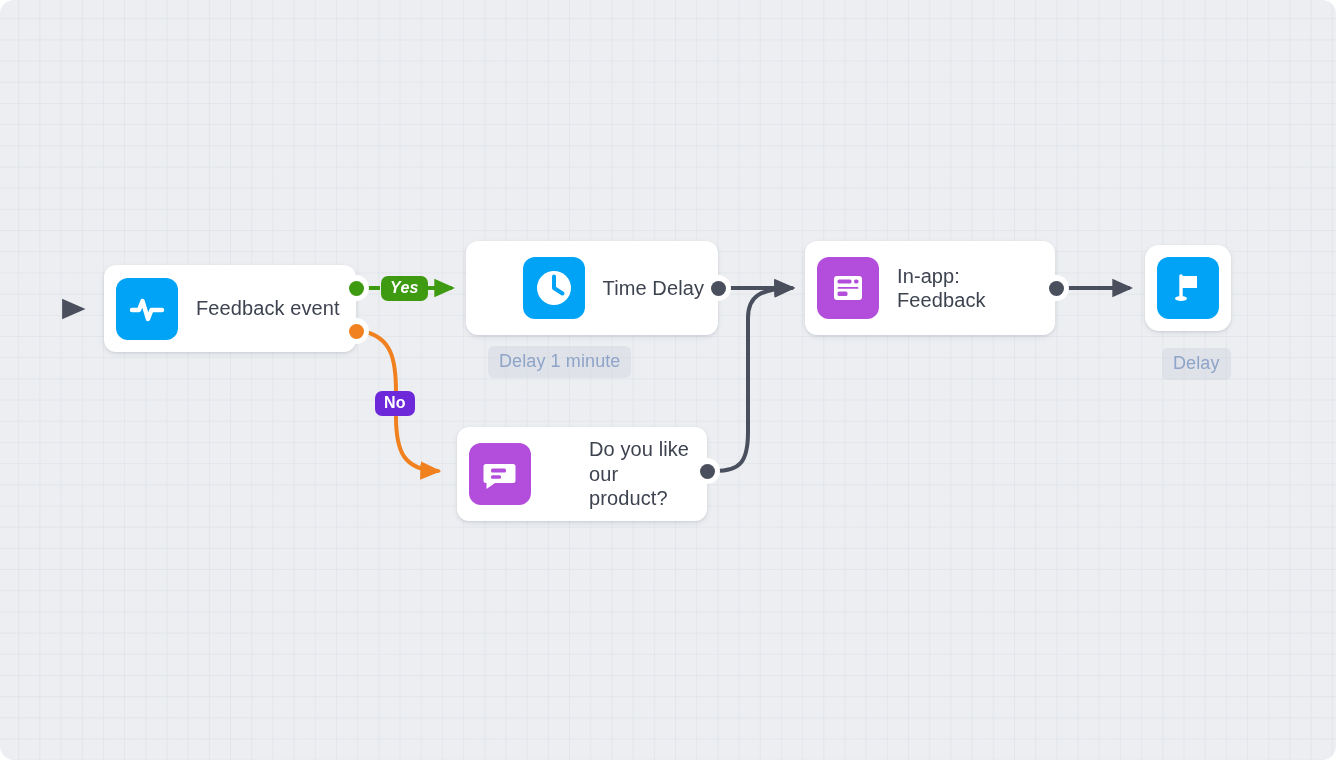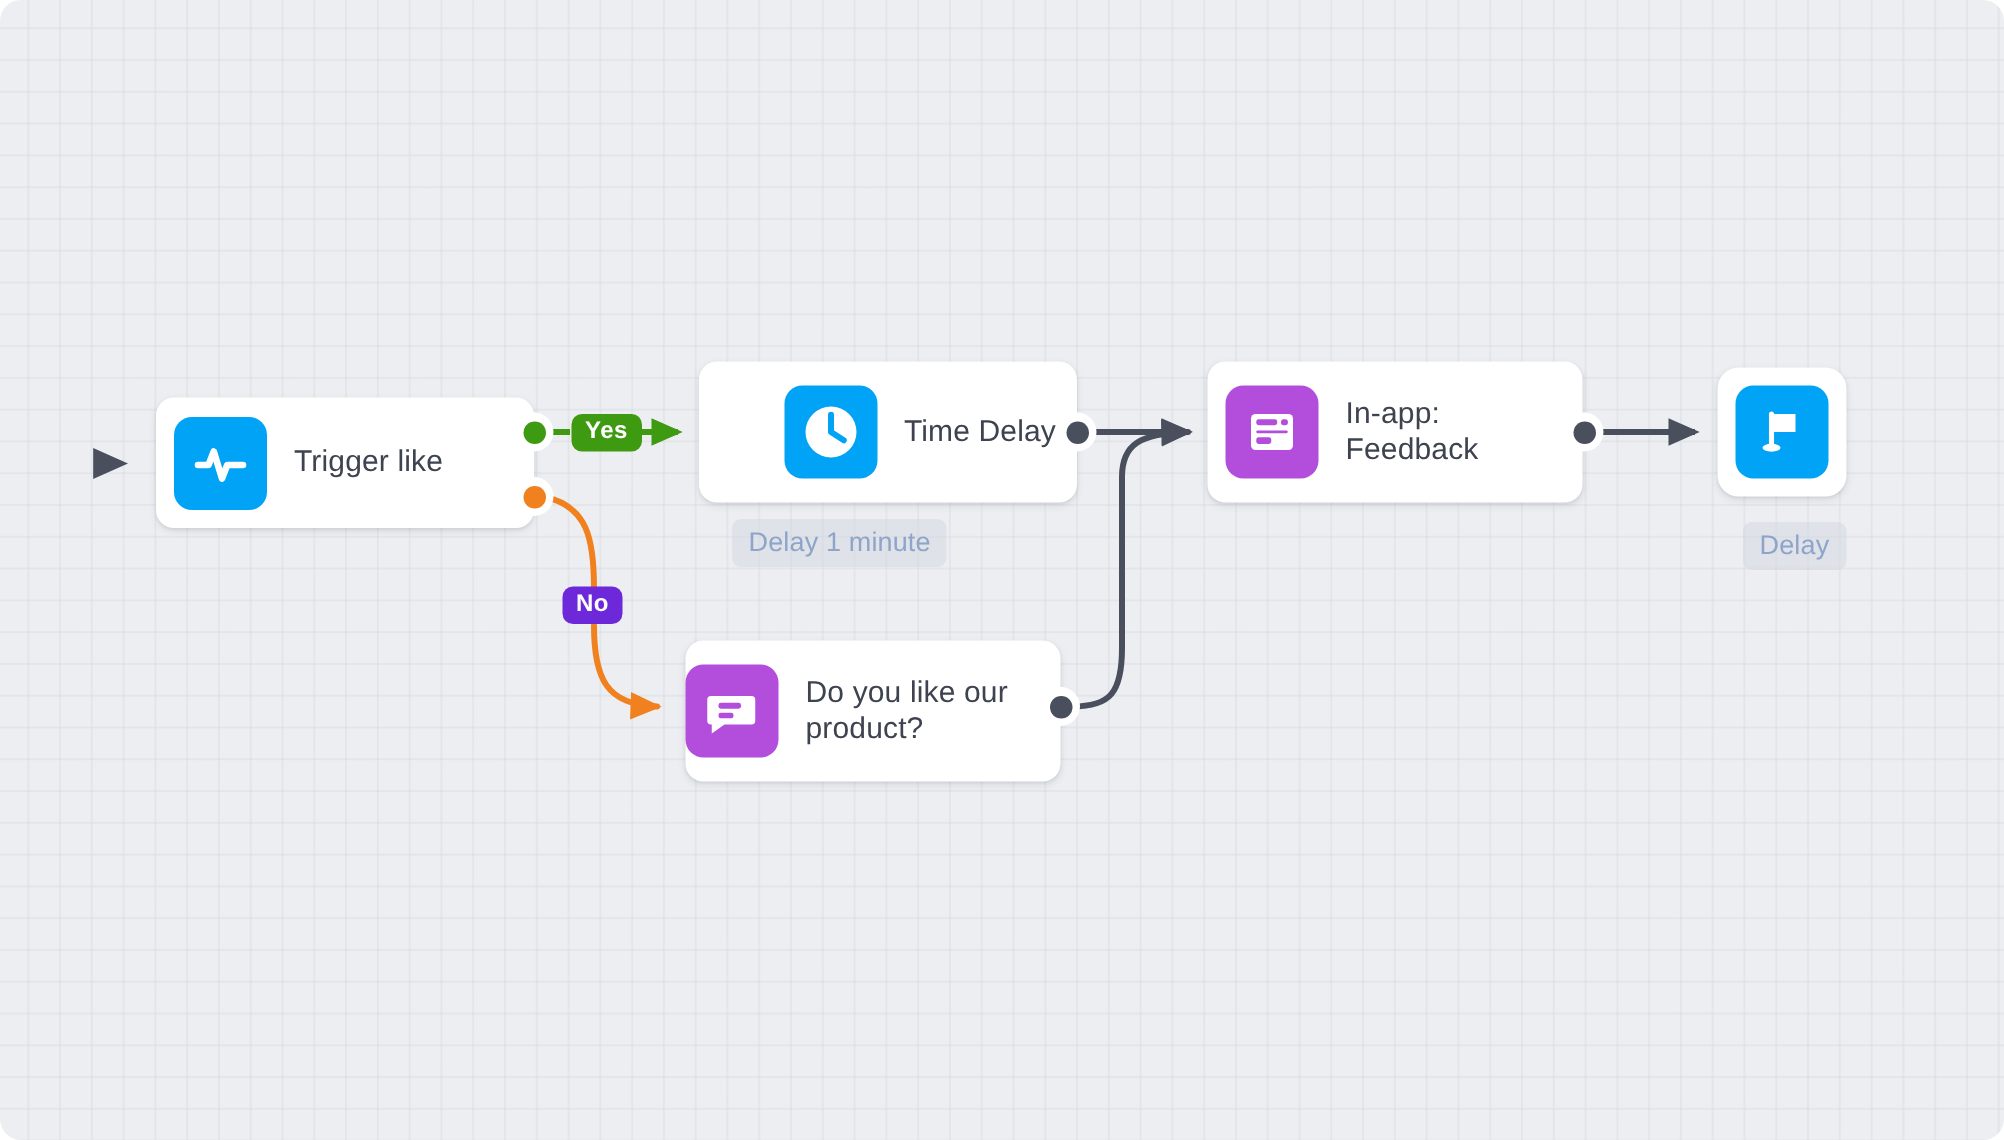--- a/index.html
+++ b/index.html
@@ -82,21 +82,21 @@
   .badge {
     position: absolute;
     color: #ffffff;
     font-size: 16px;
     font-weight: bold;
     border-radius: 7px;
     padding: 4px 9px 5px 9px;
     line-height: 1;
     letter-spacing: 0.3px;
   }
-  .badge-yes { background: #3e9a10; }
+  .badge-yes { background: #3e9a10; font-style: italic; }
   .badge-no  { background: #6d28d9; }
 
   
   .port {
     position: absolute;
     width: 15px;
     height: 15px;
     border-radius: 50%;
   }
   .port-dark  { background: #4a4f5e; }
@@ -174,21 +174,21 @@
       <path d="M 1064 288 L 1130 288" stroke="#4a4f5e" stroke-width="4" fill="none" marker-end="url(#arrow-dark)"></path>
     </g>
   </svg>
 
   <div class="node" style="left:104px; top:265px; width:252px; height:87px; padding-left:12px;">
     <div class="node-icon" style="background:#00a3f5;">
       <svg width="40" height="40" viewBox="0 0 40 40">
         <path d="M5 21 H12 L15.5 12 L21 30 L24.5 21 H35" stroke="#ffffff" stroke-width="4.4" fill="none" stroke-linecap="round" stroke-linejoin="round"></path>
       </svg>
     </div>
-    <div class="node-title" style="margin-left:18px;">Trigger like</div>
+    <div class="node-title" style="margin-left:18px;">Feedback event</div>
   </div>
 
   <div class="notch" style="left:343px; top:275px;"></div>
   <div class="notch" style="left:343px; top:318px;"></div>
   <div class="port port-green" style="left:349px; top:281px;"></div>
   <div class="port port-orange" style="left:349px; top:324px;"></div>
 
 
   <div class="badge badge-yes" style="left:381px; top:276px;">Yes</div>
 
@@ -219,21 +219,21 @@
       </svg>
     </div>
     <div class="node-title" style="margin-left:18px;">
       <div>In-app:</div>
       <div>Feedback</div>
     </div>
   </div>
   <div class="notch" style="left:1043px; top:275px;"></div>
   <div class="port port-dark" style="left:1049px; top:281px;"></div>
 
-  <div class="node" style="left:457px; top:427px; width:250px; height:94px; padding-left:0;">
+  <div class="node" style="left:457px; top:427px; width:250px; height:94px; padding-left:12px;gap:40px;">
     <div class="node-icon" style="background:#b34ddb;">
       <svg width="42" height="42" viewBox="0 0 42 42">
         <path d="M8 11 h26 a2.5 2.5 0 0 1 2.5 2.5 v14 a2.5 2.5 0 0 1 -2.5 2.5 h-18 l-8.5 6 v-6 h-0.5 a2.5 2.5 0 0 1 -2.5 -2.5 v-14 a2.5 2.5 0 0 1 2.5 -2.5 z" fill="#ffffff"></path>
         <rect x="12" y="15.5" width="15" height="4" rx="1.6" fill="#b34ddb"></rect>
         <rect x="12" y="22.2" width="10" height="3.6" rx="1.5" fill="#b34ddb"></rect>
       </svg>
     </div>
     <div class="node-title" style="margin-left:18px;">
       <div>Do you like our</div>
       <div>product?</div>

